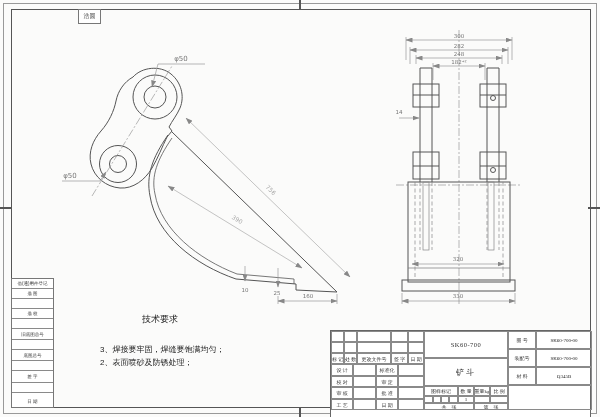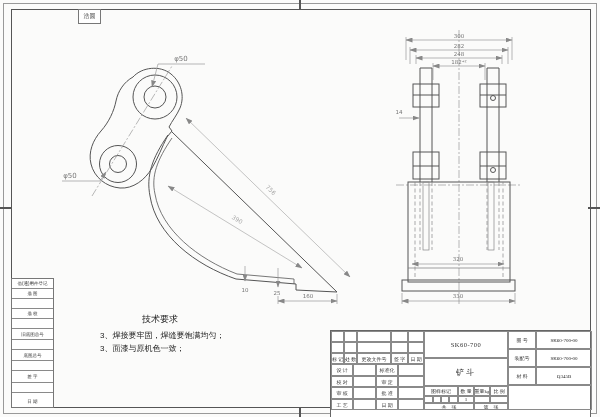--- a/index.html
+++ b/index.html
@@ -12,21 +12,21 @@
   .abs{position:absolute;box-sizing:border-box;}
   
   .outer-border{left:3px;top:3px;width:594px;height:411px;border:1px solid #999;}
   .inner-border{left:11px;top:9px;width:580px;height:399px;border:1px solid #555;}
   .tick{background:#555;}
   
   .logo{left:78px;top:9px;width:23px;height:15px;border:1px solid #777;
         display:flex;align-items:center;justify-content:center;font-size:6px;color:#444;background:#fff;}
   
   .tech{left:100px;top:313px;width:185px;}
-  .tech .t{font-size:9px;color:#222;margin-left:42px;margin-bottom:3px;}
+  .tech .t{font-size:9px;color:#222;margin-left:42px;margin-bottom:17px;}
   .tech .i{font-size:8px;color:#222;line-height:13px;white-space:nowrap;}
   
   .tb{left:330px;top:330px;width:261px;height:94px;border:1px solid #666;background:#fff;font-family:Liberation Serif, serif;}
   .tb .c{position:absolute;box-sizing:border-box;border:0.5px solid #8a8a8a;
          display:flex;align-items:center;justify-content:center;
          font-size:5px;color:#333;white-space:nowrap;overflow:hidden;}
   .tb .model{font-size:6.5px;letter-spacing:0.5px;}
   .tb .pname{font-size:8px;letter-spacing:2px;}
   .tb .val{font-size:5px;color:#222;}
   
@@ -177,21 +177,21 @@
       <line x1="515" y1="293" x2="515" y2="304"></line>
       <line x1="402" y1="301" x2="515" y2="301" marker-start="url(#arw)" marker-end="url(#arw)"></line>
     </g>
     <text x="458" y="298" font-size="5.5" fill="#777" text-anchor="middle">330</text>
   </g>
 </svg>
 
 <div class="abs tech">
   <div class="t">技术要求</div>
   <div class="i">3、焊接要牢固，焊缝要饱满均匀；</div>
-  <div class="i">3、面漆与原机色一致；</div>
+  <div class="i">2、表面喷砂及防锈处理；</div>
 </div>
 
 <div class="abs tb">
 
   <div class="c" style="left:0;top:0;width:13px;height:11px"></div>
   <div class="c" style="left:13px;top:0;width:13px;height:11px"></div>
   <div class="c" style="left:26px;top:0;width:34px;height:11px"></div>
   <div class="c" style="left:60px;top:0;width:17px;height:11px"></div>
   <div class="c" style="left:77px;top:0;width:16px;height:11px"></div>
   <div class="c" style="left:0;top:11px;width:13px;height:11px"></div>

